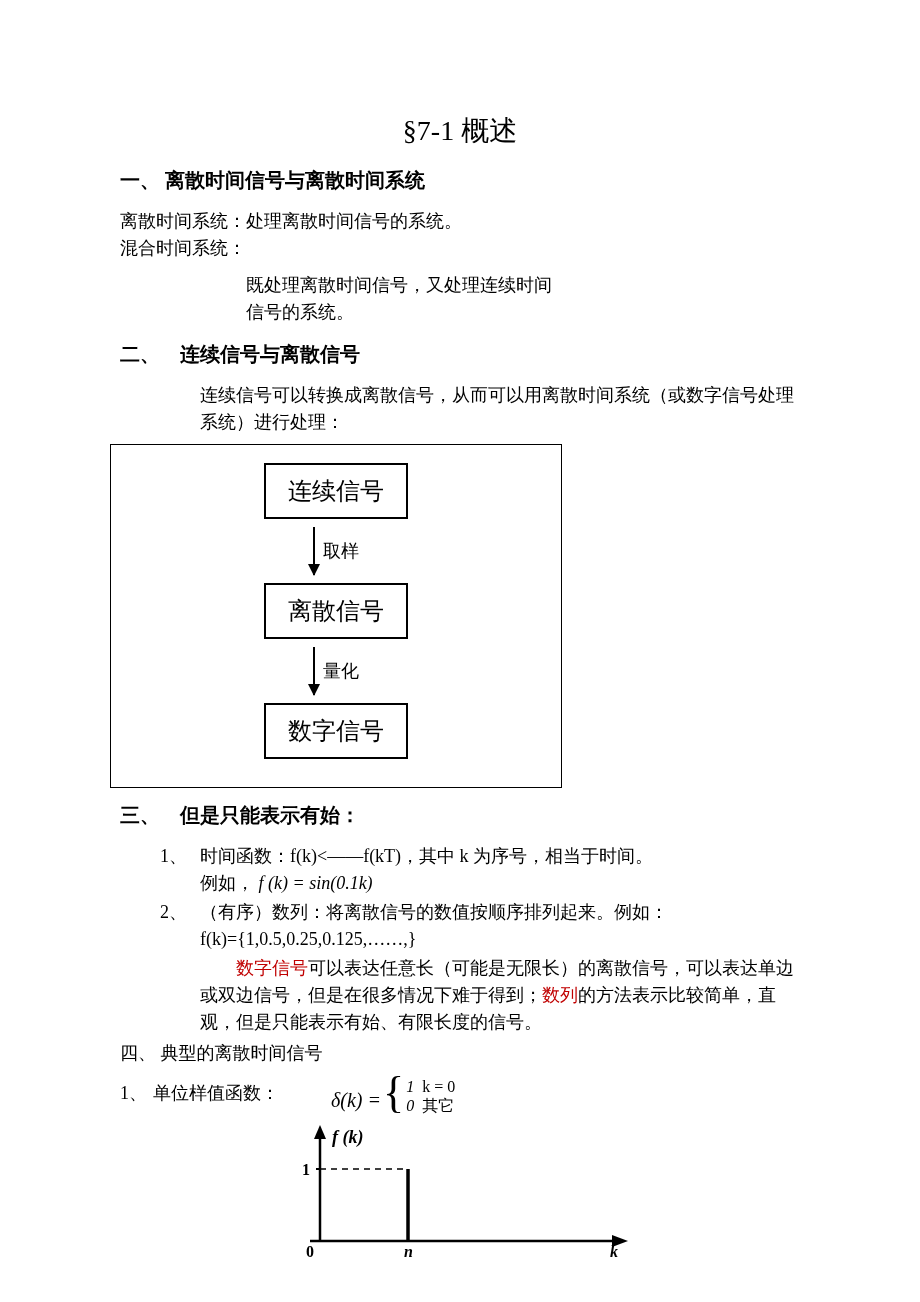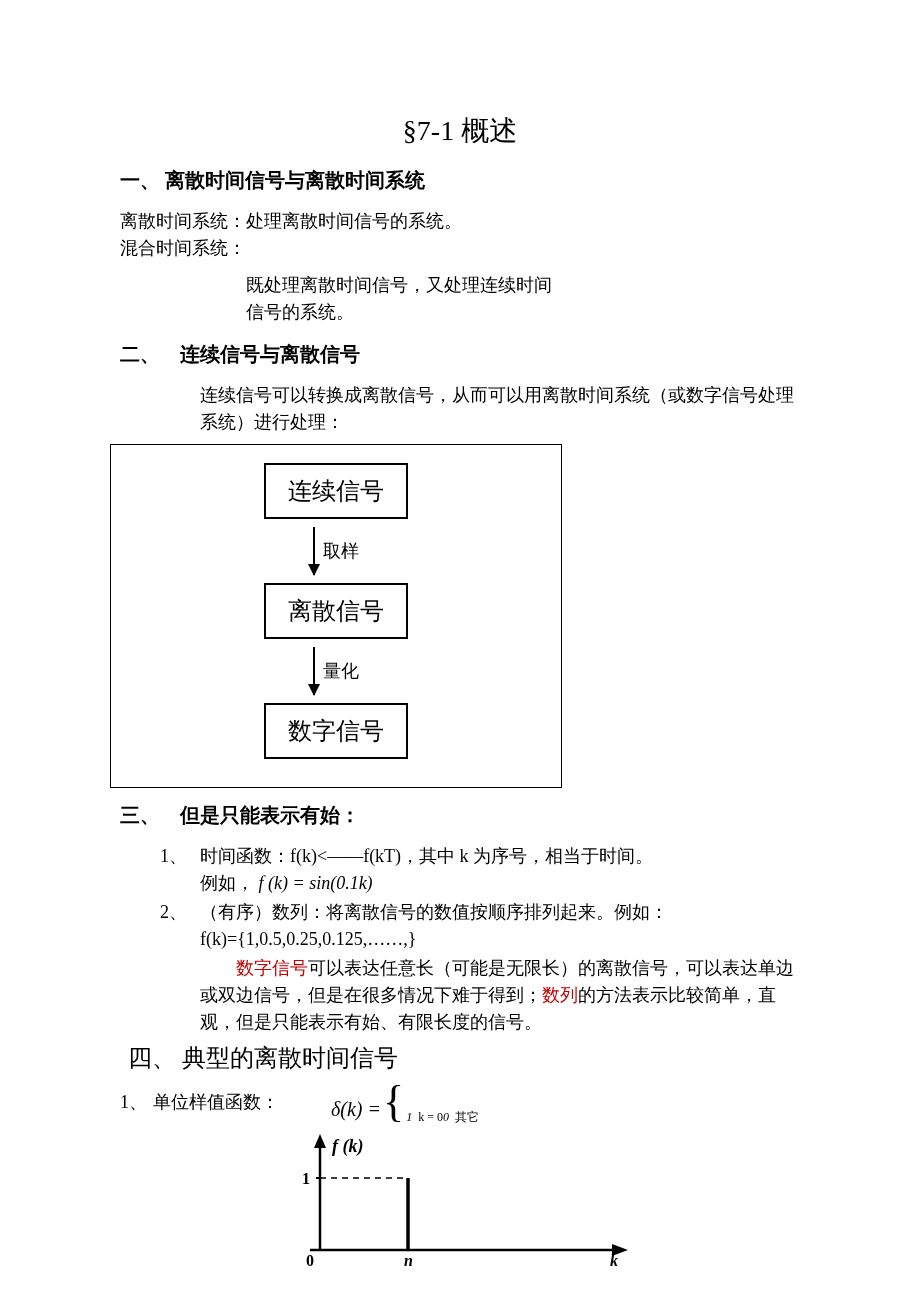--- a/index.html
+++ b/index.html
@@ -95,22 +95,22 @@
     font-size: 20px;
   }
   .brace {
     font-size: 44px;
     line-height: 44px;
     font-style: normal;
     margin: 0 2px;
   }
   .cases {
     display:flex;
-    flex-direction:row;
-    font-size:12px;
+    flex-direction:column;
+    font-size:16px;
     line-height:1.2;
   }
   .graph {
     margin: 6px 0 0 160px;
   }
   .tight { margin:0; }
 </style>
 </head>
 <body>
 
@@ -168,21 +168,21 @@
         <div>f(k)={1,0.5,0.25,0.125,……,}</div>
       </div>
     </div>
     <div style="padding-left:40px; text-indent:-40px; margin-left:40px;">
       <p class="tight" style="text-indent:2em; margin-left:-40px;">
         <span class="red">数字信号</span><span>可以表达任意长（可能是无限长）的离散信号，可以表达单边或双边信号，但是在很多情况下难于得到；</span><span class="red">数列</span><span>的方法表示比较简单，直观，但是只能表示有始、有限长度的信号。</span>
       </p>
     </div>
   </div>
 
-  <div style="font-size:24px; margin-top:4px;margin-left:8px;">四、 典型的离散时间信号</div>
+  <div style="font-size:18px; margin-top:4px;">四、 典型的离散时间信号</div>
 
   <div style="display:flex; align-items:center; gap:6px; margin-top:4px;">
     <span>1、</span>
     <span>单位样值函数：</span>
     <span style="width:40px;"></span>
     <span class="delta-eq">
       <span>δ(k) =</span>
       <span class="brace">{</span>
       <span class="cases">
         <span><span>1</span>&nbsp;&nbsp;<span style="font-style:normal;font-family:SimSun;">k = 0</span></span>

